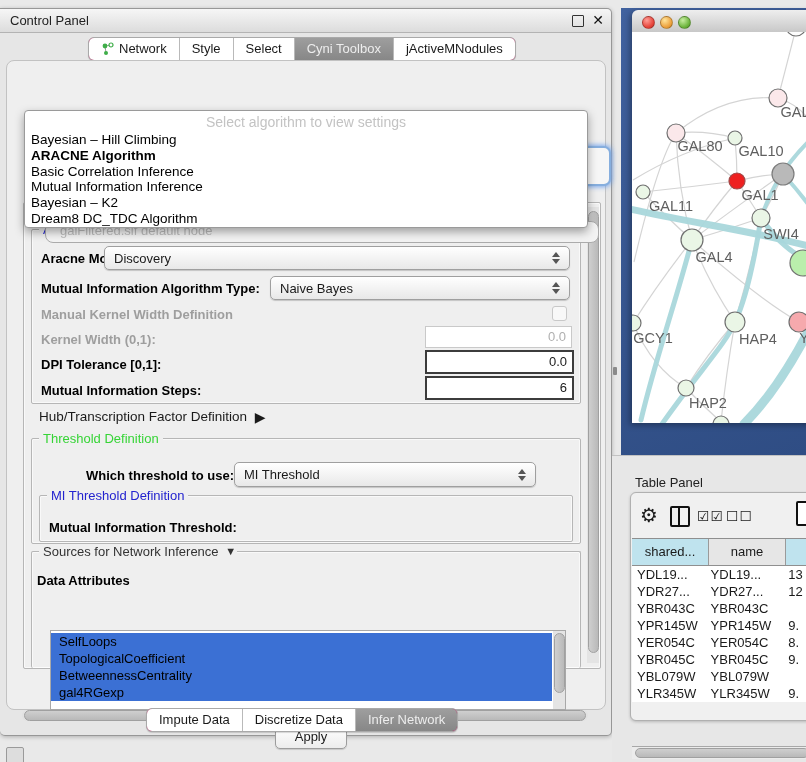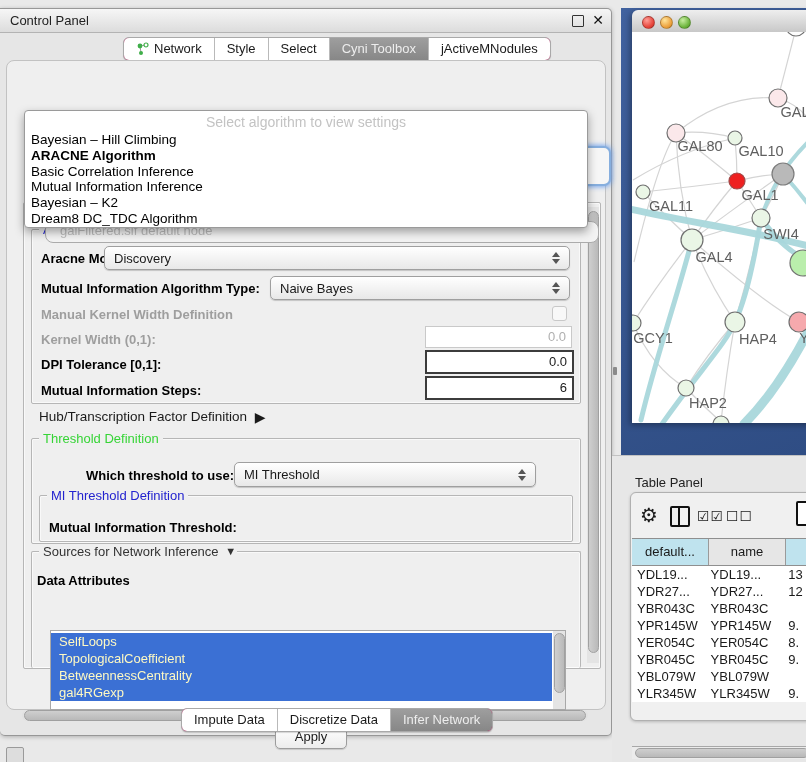--- a/index.html
+++ b/index.html
@@ -12,21 +12,21 @@
     border:1px solid #979797;border-left:none;border-radius:0 5px 5px 5px;
     box-shadow:0 1px 4px rgba(0,0,0,.25);}
   #cp-titlebar{left:0;top:0;width:100%;height:23px;background:linear-gradient(#f6f6f6,#dcdcdc);
     border-bottom:1px solid #b3b3b3;border-radius:0 5px 0 0;}
   #cp-title{left:10px;top:4px;font-size:13px;color:#222;}
   #cp-float-btn{right:27px;top:6px;width:10px;height:10px;border:1.6px solid #333;background:transparent;border-radius:1px;}
   #cp-close-btn{right:7px;top:2px;font-size:14px;font-weight:bold;color:#111;line-height:18px;}
 
   
   .tabrow{display:flex;border:1px solid #a9a9a9;border-radius:6px;overflow:hidden;
-    background:#be185d;box-shadow:0 1px 1px rgba(0,0,0,.15);margin-left:35px;}
+    background:#be185d;box-shadow:0 1px 1px rgba(0,0,0,.15);}
   .tab{font-size:13px;padding:3px 12px 4px 12px;border-right:1px solid #b9b9b9;background:#fff;
     display:flex;align-items:center;gap:5px;white-space:nowrap;}
   .tab:last-child{border-right:none;}
   .tab.sel{background:linear-gradient(#9e9e9e,#878787);color:#ededed;}
   #cp-tabs{left:88px;top:28px;}
   #bottom-tabs{left:146px;top:699px;text-align:center;}
 
   
   #cp-content{left:6px;top:51px;width:598px;height:648px;background:#efefef;
     border:1px solid #c2c2c2;border-radius:8px;}
@@ -56,21 +56,21 @@
   .lbl.dis{color:#9e9e9e;}
   .num-field{background:#fff;text-align:right;font-size:13px;padding-right:5px;}
   .combo{border:1px solid #9f9f9f;border-radius:5px;background:linear-gradient(#ffffff,#e8e8e8);
     font-size:13px;padding-left:9px;box-shadow:0 1px 1px rgba(0,0,0,.18);display:flex;align-items:center;}
   .combo-arrows{position:absolute;right:9px;top:50%;transform:translateY(-50%);display:flex;flex-direction:column;gap:2px;}
   .combo-arrows .up{width:0;height:0;border-left:4px solid transparent;border-right:4px solid transparent;border-bottom:5px solid #555;}
   .combo-arrows .dn{width:0;height:0;border-left:4px solid transparent;border-right:4px solid transparent;border-top:5px solid #555;}
 
   
   #attr-list{left:43px;top:569px;width:514px;height:78px;background:#fff;border:1px solid #a8a8a8;overflow:hidden;}
-  .attr-item{height:17px;line-height:17px;font-size:13px;color:#fef9c3;background:#3b70d4;padding-left:8px;margin:0 13px 0 0;}
+  .attr-item{height:17px;line-height:17px;font-size:13px;color:#000000;background:#3b70d4;padding-left:8px;margin:0 13px 0 0;}
   #attr-list .pad{height:2px;background:#fff;}
   .sb-v{background:#e4e4e4;}
   .sb-thumb{background:linear-gradient(90deg,#cfcfcf,#b9b9b9);border:1px solid #a0a0a0;border-radius:6px;}
   .sb-thumb-h{background:linear-gradient(#cfcfcf,#b9b9b9);border:1px solid #a0a0a0;border-radius:6px;}
 
   #apply-btn{left:268px;top:665px;width:70px;height:21px;border:1px solid #9c9c9c;border-radius:5px;
     background:linear-gradient(#ffffff,#ececec);font-size:13px;text-align:center;line-height:20px;box-shadow:0 1px 1px rgba(0,0,0,.15);}
 
   
   #net-desktop{left:621px;top:8px;width:185px;height:447px;background:linear-gradient(160deg,#41629f,#2f4d84);}
@@ -349,21 +349,21 @@
         <div id="columns-icon" class="abs">
             <div></div>
           </div>
         <div id="checked-pair" class="abs tp-icon">☑☑</div>
         <div id="unchecked-pair" class="abs tp-icon">☐☐</div>
         <div id="doc-icon" class="abs"></div>
       </div>
 
       <div id="tp-table" class="abs">
         <div class="th-row">
-          <div class="th c1">default...</div>
+          <div class="th c1">shared...</div>
           <div class="th c2">name</div>
           <div class="th c3"></div>
         </div>
         <div id="tp-body">
             <div class="td-row">
               <div class="td c1">YDL19...</div>
               <div class="td c2">YDL19...</div>
               <div class="td c3">13</div>
             </div>
             <div class="td-row">

